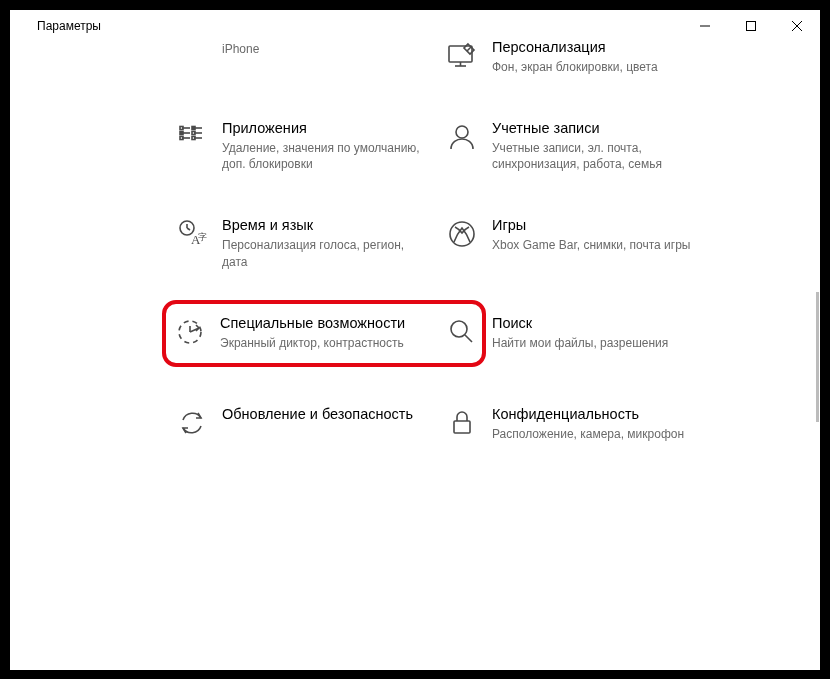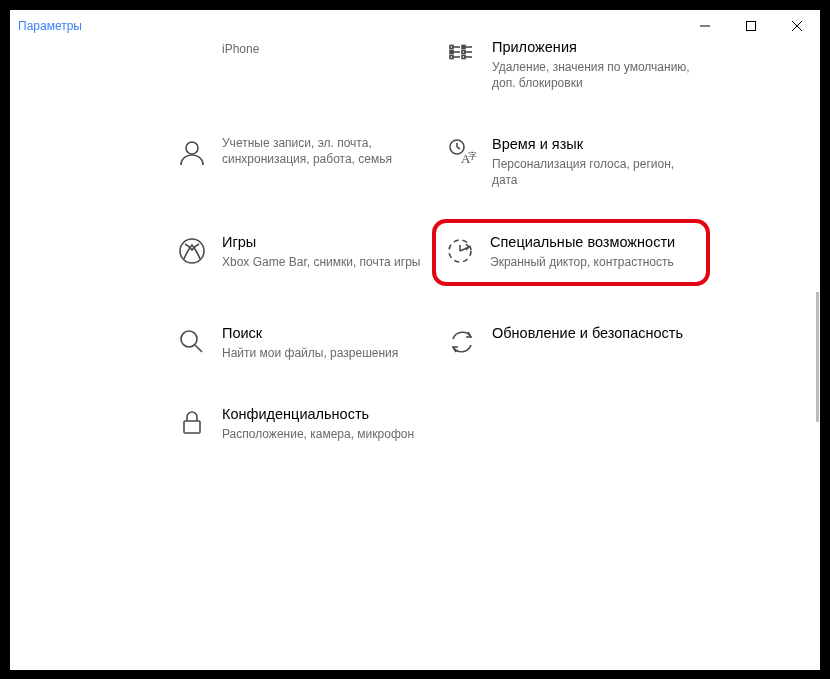--- a/index.html
+++ b/index.html
@@ -19,23 +19,23 @@
     height: 660px;
     background: #fff;
     position: relative;
     display: flex;
     flex-direction: column;
   }
   .titlebar {
     height: 32px;
     display: flex;
     align-items: center;
-    padding-left: 8px;
+    padding-left: 27px;
     font-size: 12px;
-    color: #3b82f6;
+    color: #000000;
   }
   .titlebar .spacer { flex: 1; }
   .titlebar .ctrl {
     width: 46px;
     height: 32px;
     display: flex;
     align-items: center;
     justify-content: center;
   }
   .content {
@@ -77,21 +77,21 @@
     font-size: 12px;
     color: #6a6a6a;
     line-height: 1.35;
   }
   .highlight {
     border: 4px solid #e30613;
     border-radius: 14px;
     padding: 10px 8px 12px 8px;
     margin-left: -8px;
     margin-top: -8px;
-    width: 278px;
+    width: 324px;
   }
   .scrollbar {
     position: absolute;
     right: 1px;
     top: 250px;
     width: 3px;
     height: 130px;
     background: #bcbcbc;
   }
   svg { display: block; }
@@ -126,20 +126,35 @@
     <div class="grid">
 
       <div class="tile">
         <div class="icon"></div>
         <div class="txt">
           <div class="title"></div>
           <div class="desc">iPhone</div>
         </div>
       </div>
 
+      <div class="tile">
+        <div class="icon">
+          <svg viewBox="0 0 32 32" fill="none" stroke="#4a4a4a" stroke-width="1.6">
+            <rect x="3" y="6" width="23" height="16" rx="1"></rect>
+            <line x1="9" y1="26" x2="20" y2="26"></line>
+            <line x1="14.5" y1="22" x2="14.5" y2="26"></line>
+            <path d="M22 4 L28 10 L24 14 L18 8 Z"></path>
+            <line x1="25" y1="7" x2="21" y2="11"></line>
+          </svg>
+        </div>
+        <div class="txt">
+          <div class="title">Персонализация</div>
+          <div class="desc">Фон, экран блокировки, цвета</div>
+        </div>
+      </div>
       <div class="tile">
         <div class="icon">
           <svg viewBox="0 0 32 32" fill="none" stroke="#4a4a4a" stroke-width="1.6">
             <line x1="6" y1="7" x2="14" y2="7"></line>
               <line x1="18" y1="7" x2="26" y2="7"></line>
             <line x1="6" y1="12" x2="14" y2="12"></line>
               <line x1="18" y1="12" x2="26" y2="12"></line>
             <line x1="6" y1="17" x2="14" y2="17"></line>
               <line x1="18" y1="17" x2="26" y2="17"></line>
             <rect x="4" y="5.5" width="3" height="3"></rect>
@@ -157,20 +172,21 @@
       </div>
 
       <div class="tile">
         <div class="icon">
           <svg viewBox="0 0 32 32" fill="none" stroke="#4a4a4a" stroke-width="1.6">
             <circle cx="16" cy="11" r="6"></circle>
             <path d="M5 28 C5 21 11 18 16 18 C21 18 27 21 27 28"></path>
           </svg>
         </div>
         <div class="txt">
+          <div class="title">Учетные записи</div>
           <div class="desc">Учетные записи, эл. почта, синхронизация, работа, семья</div>
         </div>
       </div>
       <div class="tile">
         <div class="icon">
           <svg viewBox="0 0 32 32" fill="none" stroke="#4a4a4a" stroke-width="1.6">
             <circle cx="11" cy="10" r="7"></circle>
             <line x1="11" y1="6" x2="11" y2="10"></line>
               <line x1="11" y1="10" x2="14" y2="12"></line>
             <text x="15" y="26" font-size="13" fill="#4a4a4a" stroke="none" font-family="Segoe UI">A</text>

